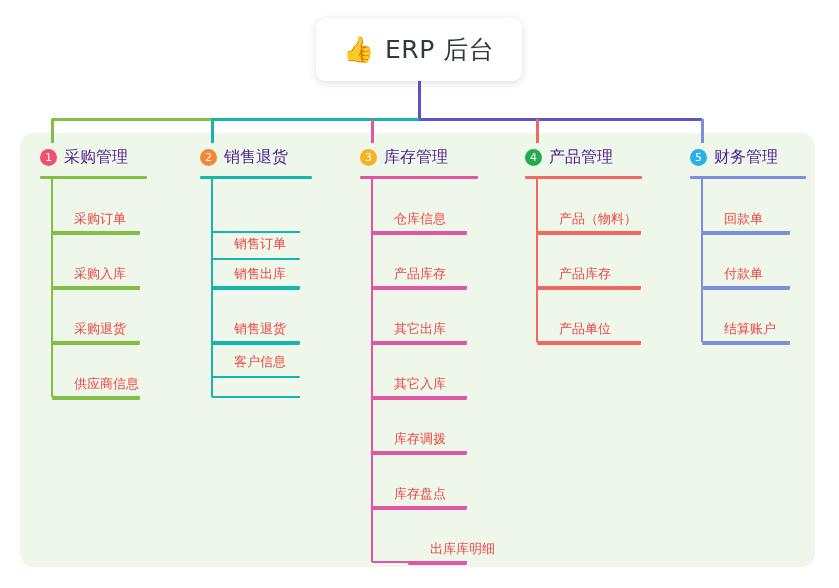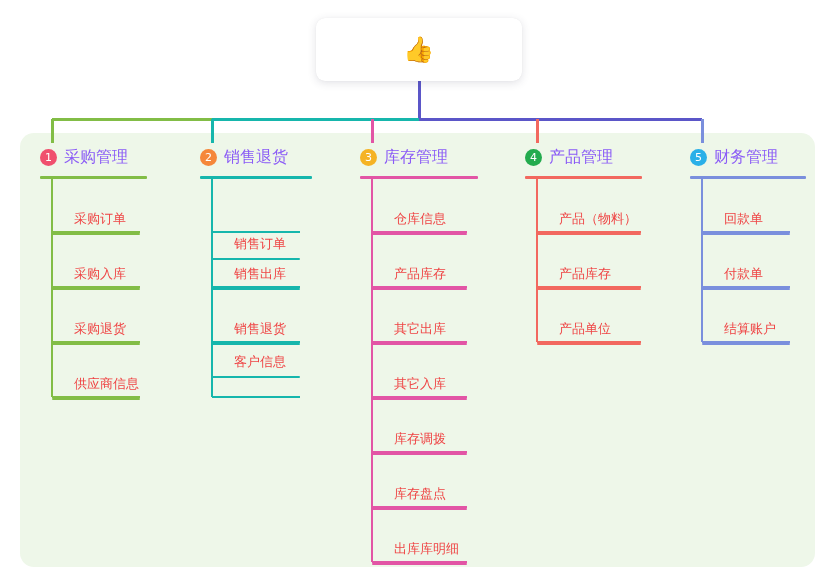--- a/index.html
+++ b/index.html
@@ -45,21 +45,21 @@
   .column{position:absolute;top:146px;}
   .col-head{
     display:flex;align-items:center;gap:7px;
     height:22px;white-space:nowrap;
   }
   .badge{
     width:17px;height:17px;border-radius:50%;
     color:#fff;font-size:11px;line-height:17px;text-align:center;
     display:inline-block;flex:none;font-family:"DejaVu Sans",sans-serif;
   }
-  .col-title{font-size:16px;color:#8b5cf6;}
+  .col-title{font-size:16px;color:#4c1d95;}
   .head-rule{height:3px;border-radius:1px;margin-top:8px;}
 
   .leaf{
     position:absolute;
     box-sizing:border-box;
     white-space:nowrap;
   }
   .leaf-label{
     font-size:13px;color:#ef4444;
     padding:0 0 5px 22px;
@@ -110,20 +110,21 @@
         <line x1="702" y1="176" x2="702" y2="342" stroke="#7a8fdd" stroke-width="1.8" shape-rendering="crispEdges"></line>
         <line x1="702" y1="232" x2="790" y2="232" stroke="#7a8fdd" stroke-width="1.8" shape-rendering="crispEdges"></line>
         <line x1="702" y1="287" x2="790" y2="287" stroke="#7a8fdd" stroke-width="1.8" shape-rendering="crispEdges"></line>
         <line x1="702" y1="342" x2="790" y2="342" stroke="#7a8fdd" stroke-width="1.8" shape-rendering="crispEdges"></line>
       </g>
   </svg>
 
   <div class="root-card">
     <div class="root-inner">
       <span class="thumb-icon">👍</span>
+      <span class="root-title">ERP 后台</span>
     </div>
   </div>
 
   <div id="columns-root">
       <div class="column" style="left: 40px;">
         <div class="col-head">
           <span class="badge" style="background: rgb(240, 80, 110);">1</span>
           <span class="col-title">采购管理</span>
         </div>
         <div class="head-rule" style="width: 107px; background: rgb(130, 189, 70);"></div>
@@ -191,21 +192,21 @@
         <div class="leaf-rule" style="background: rgb(226, 85, 165);"></div>
       </div>
       <div class="leaf" style="left: 372px; top: 430px; width: 95px;">
         <span class="leaf-label">库存调拨</span>
         <div class="leaf-rule" style="background: rgb(226, 85, 165);"></div>
       </div>
       <div class="leaf" style="left: 372px; top: 485px; width: 95px;">
         <span class="leaf-label">库存盘点</span>
         <div class="leaf-rule" style="background: rgb(226, 85, 165);"></div>
       </div>
-      <div class="leaf" style="left: 372px; top: 540px; width: 95px;">
+      <div class="leaf" style="left: 372px; top: 540px; width: 95px; padding-left: 36px;">
         <span class="leaf-label">出库库明细</span>
         <div class="leaf-rule" style="background: rgb(226, 85, 165);"></div>
       </div>
       <div class="column" style="left: 525px;">
         <div class="col-head">
           <span class="badge" style="background: rgb(35, 171, 78);">4</span>
           <span class="col-title">产品管理</span>
         </div>
         <div class="head-rule" style="width: 117px; background: rgb(242, 104, 95);"></div>
       </div>

